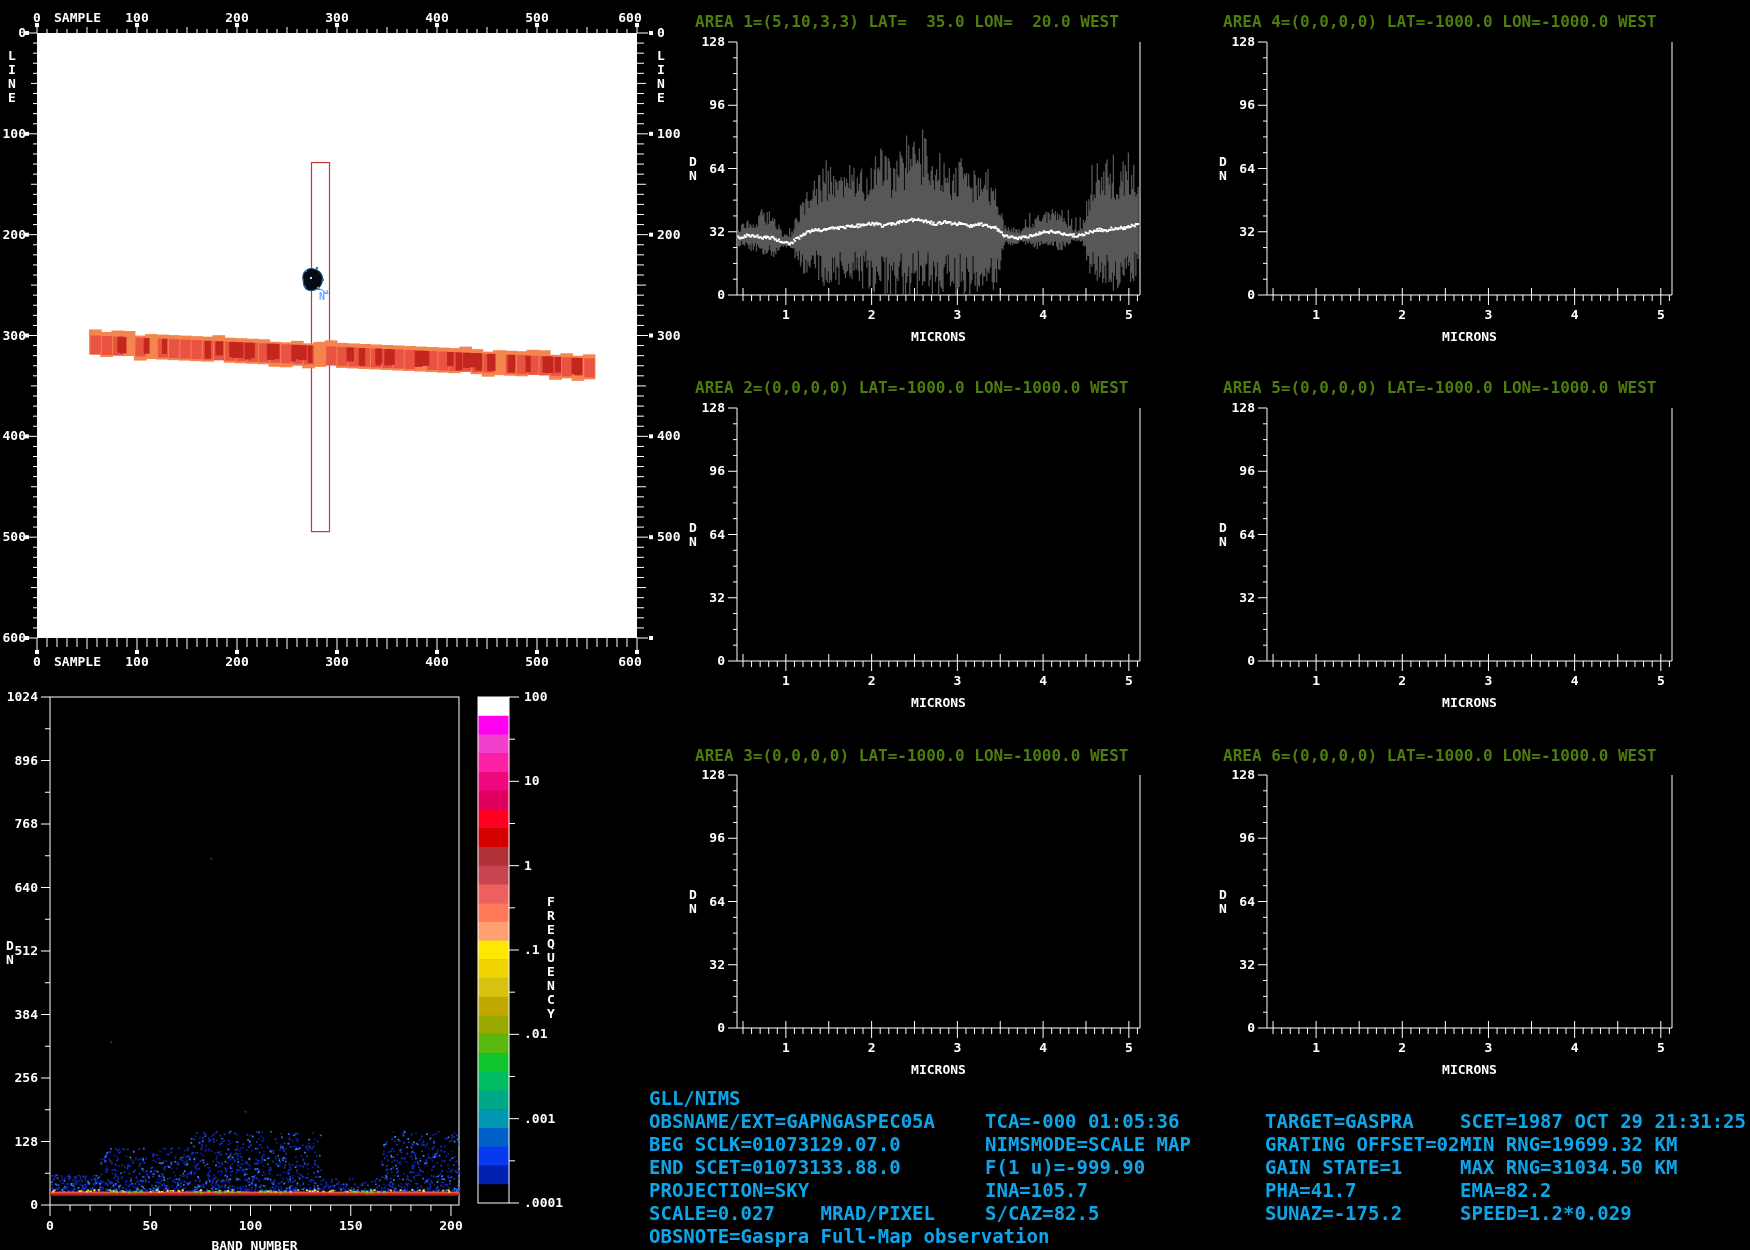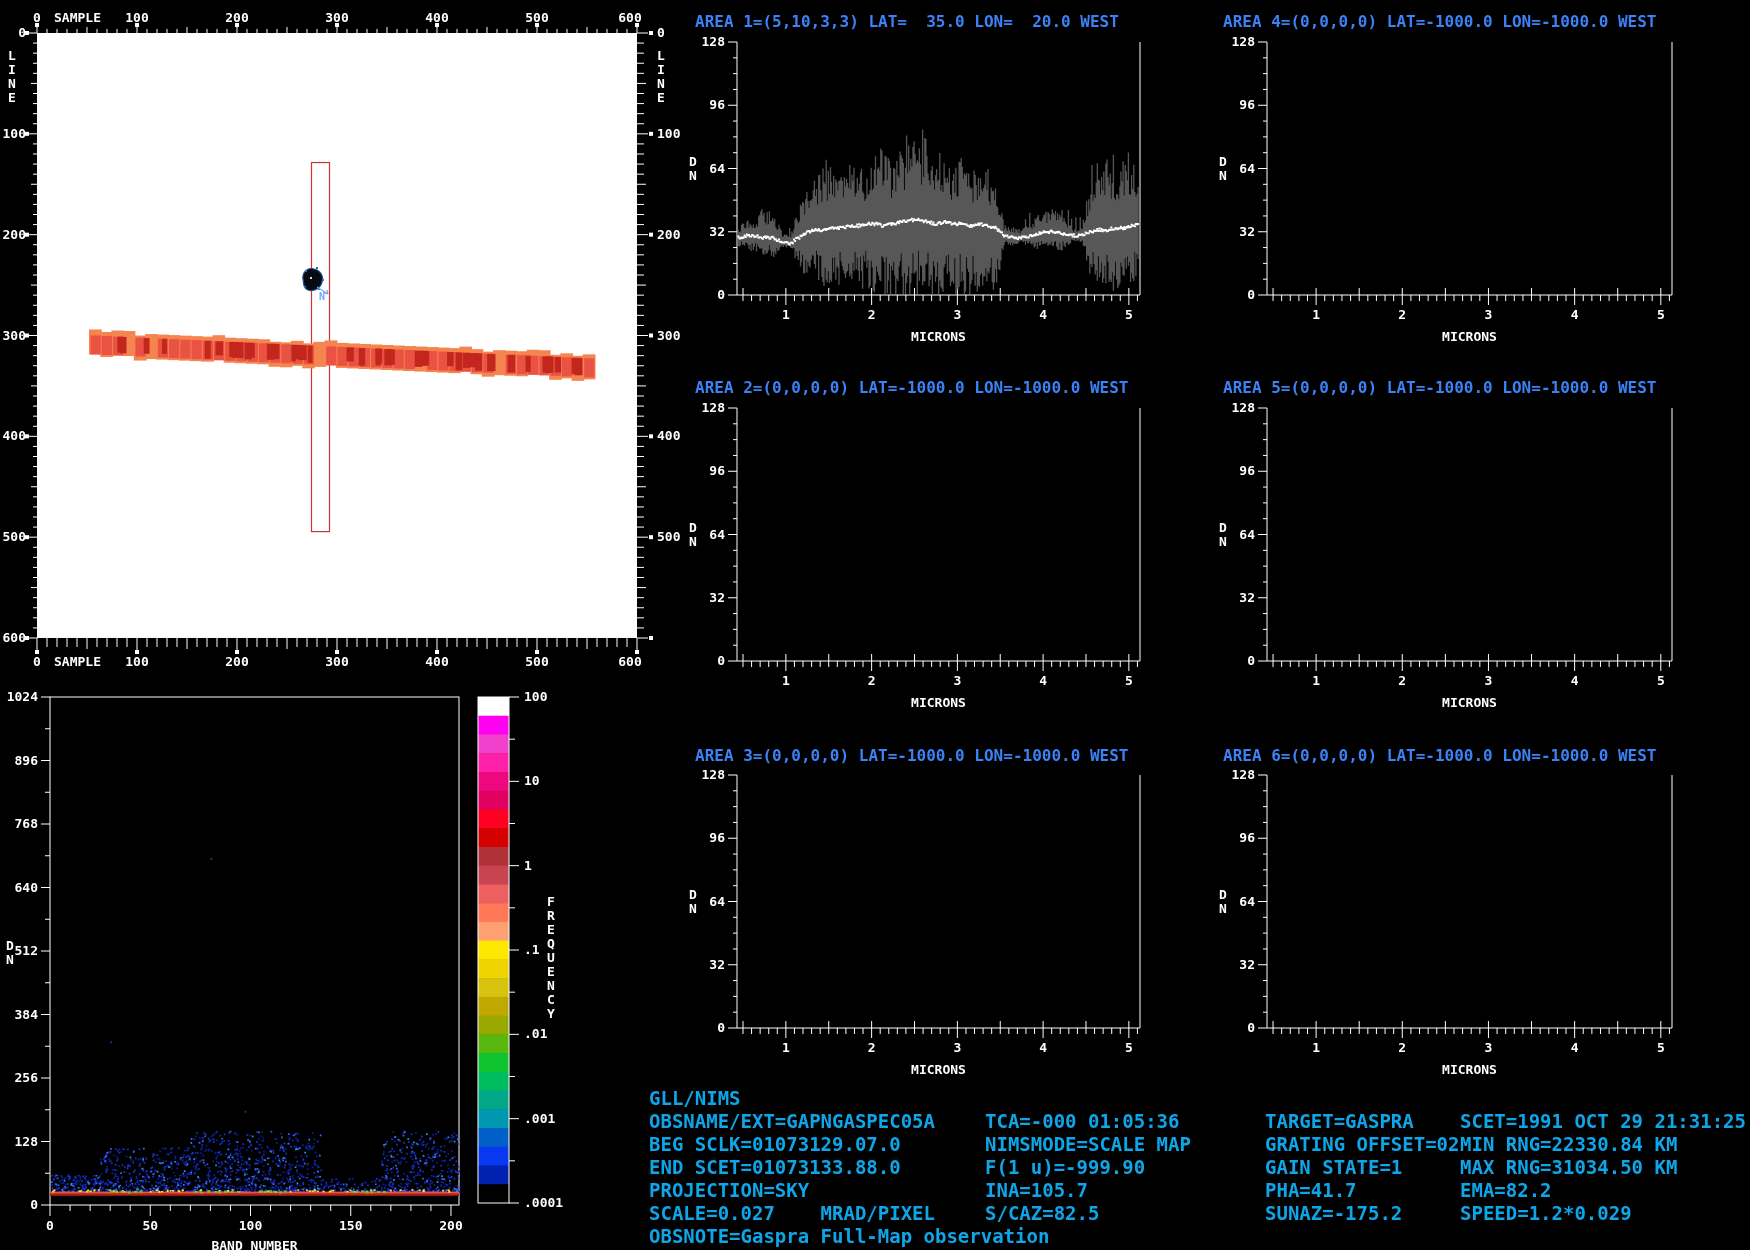--- a/index.html
+++ b/index.html
@@ -1,18 +1,18 @@
 <!DOCTYPE html>
 <html><head>
 <meta charset="utf-8">
 <style>
   html,body{margin:0;padding:0;background:#000;}
   #screen{position:relative;width:1750px;height:1250px;background:#000;overflow:hidden;
           font-family:"DejaVu Sans Mono",monospace;}
-  .title{position:absolute;font:bold 16px/16px "DejaVu Sans Mono",monospace;color:#3b82f6;white-space:pre;}
+  .title{position:absolute;font:bold 16px/16px "DejaVu Sans Mono",monospace;color:#4d7c0f;white-space:pre;}
   .ft{position:absolute;font:bold 19px/19px "DejaVu Sans Mono",monospace;color:#0ea5e9;white-space:pre;}
   svg{position:absolute;left:0;top:0;}
   .t13{font:bold 13px "DejaVu Sans Mono",monospace;fill:#fff;}
   .t10b{font:bold 10px "DejaVu Sans Mono",monospace;fill:#6fa8ff;}
 </style>
 </head>
 <body>
 
 <div id="screen">
 
@@ -426,19 +426,19 @@
     <div class="ft" style="left:985px;top:1204px">S/CAZ=82.5</div>
   </div>
   <div>
     <div class="ft" style="left:1265px;top:1112px">TARGET=GASPRA</div>
     <div class="ft" style="left:1265px;top:1135px">GRATING OFFSET=02</div>
     <div class="ft" style="left:1265px;top:1158px">GAIN STATE=1</div>
     <div class="ft" style="left:1265px;top:1181px">PHA=41.7</div>
     <div class="ft" style="left:1265px;top:1204px">SUNAZ=-175.2</div>
   </div>
   <div>
-    <div class="ft" style="left:1460px;top:1112px">SCET=1991 OCT 29 21:31:25</div>
-    <div class="ft" style="left:1460px;top:1135px">MIN RNG=22330.84 KM</div>
+    <div class="ft" style="left:1460px;top:1112px">SCET=1987 OCT 29 21:31:25</div>
+    <div class="ft" style="left:1460px;top:1135px">MIN RNG=19699.32 KM</div>
     <div class="ft" style="left:1460px;top:1158px">MAX RNG=31034.50 KM</div>
     <div class="ft" style="left:1460px;top:1181px">EMA=82.2</div>
     <div class="ft" style="left:1460px;top:1204px">SPEED=1.2*0.029</div>
   </div>
 </div>
 
 </body></html>

